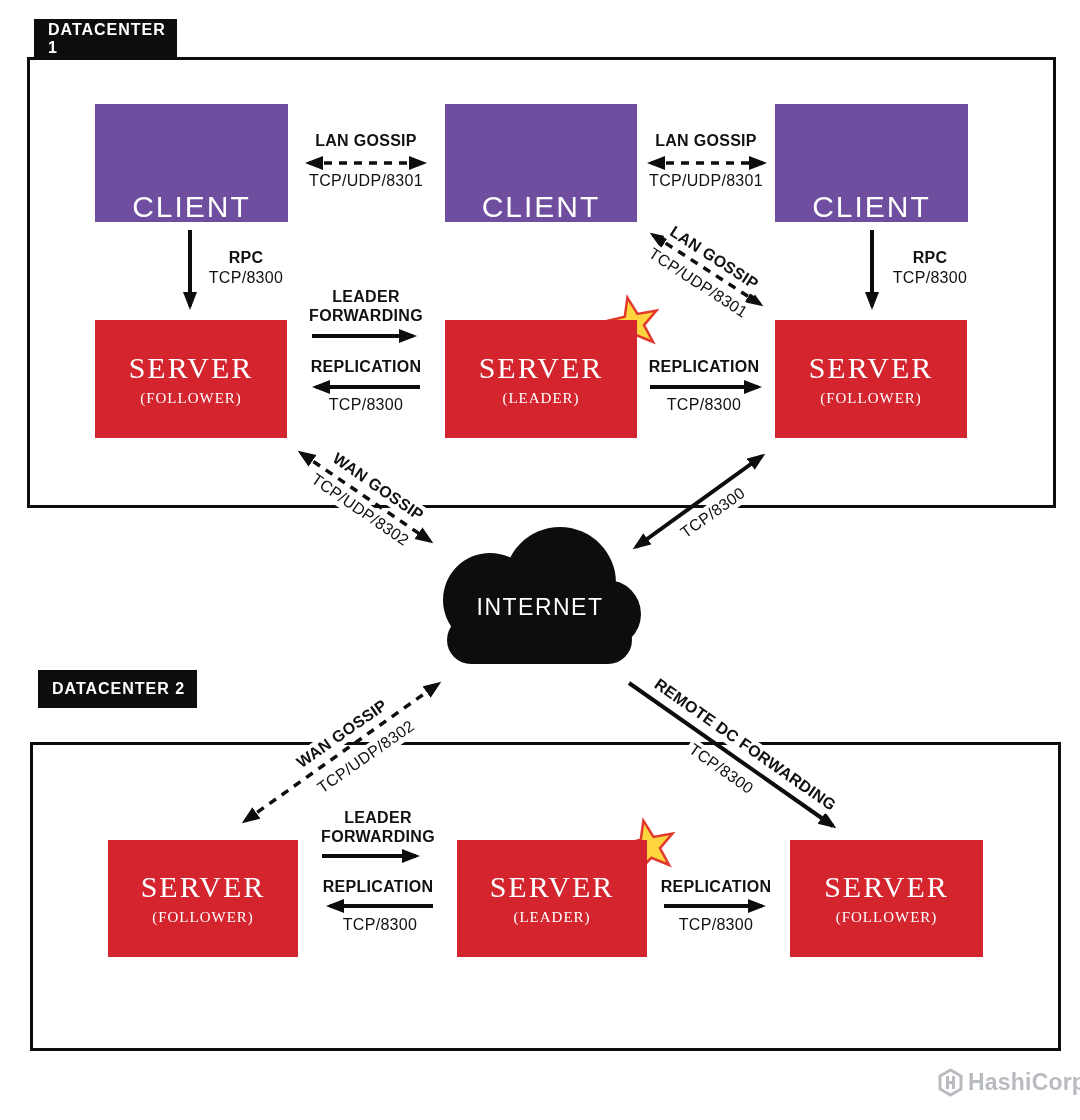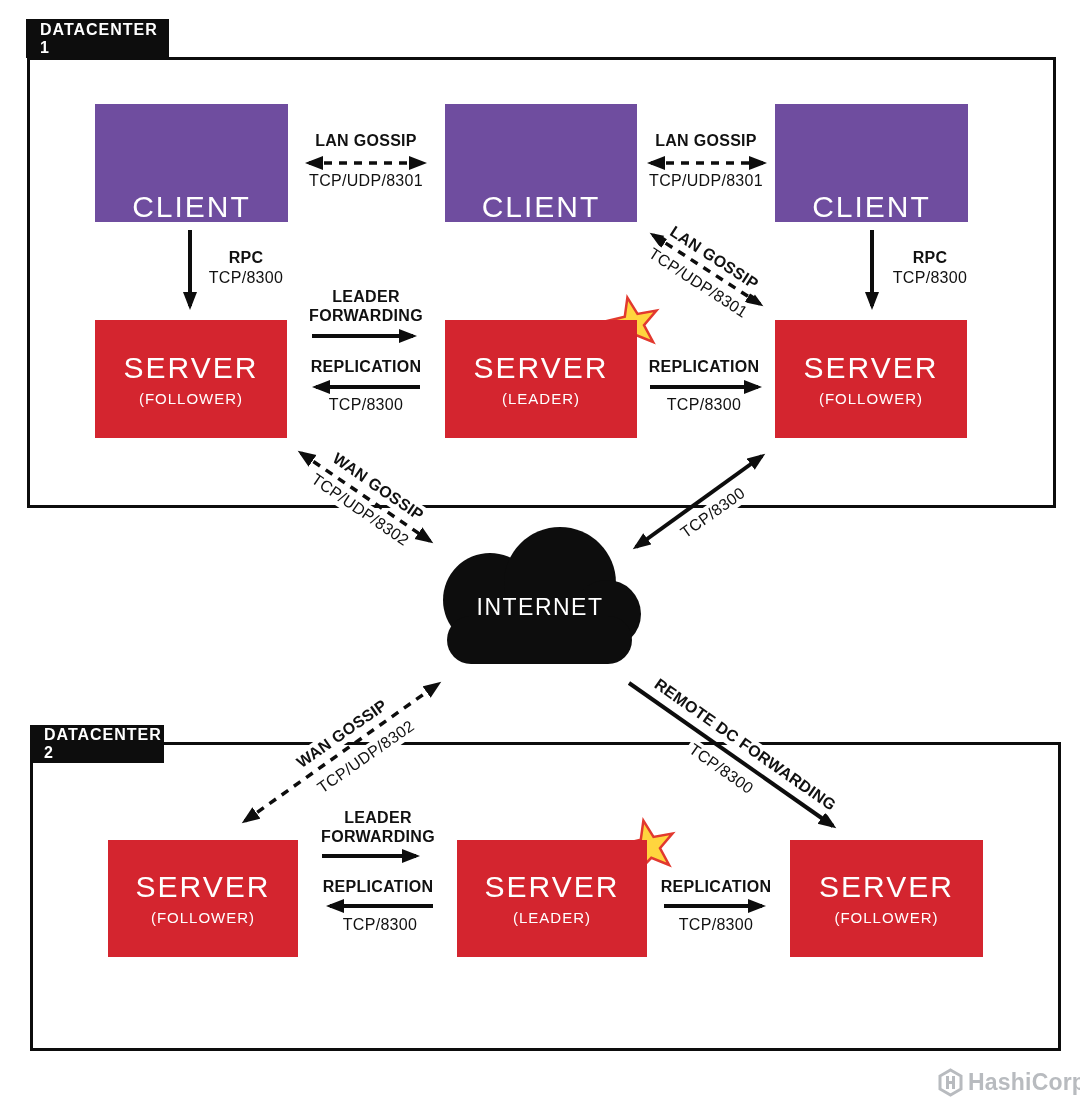--- a/index.html
+++ b/index.html
@@ -4,28 +4,28 @@
 <style>
   html,body{margin:0;padding:0;background:#ffffff;}
   .canvas{
     position:relative;width:1080px;height:1120px;background:#fff;overflow:hidden;
     font-family:"Liberation Sans","DejaVu Sans",sans-serif;color:#111;
   }
   .dc-box{position:absolute;border:3px solid var(--ink-black,#0d0d0d);background:transparent;}
   .dc-tab{
     position:absolute;background:var(--ink-black,#0d0d0d);color:#fff;
     font-size:16px;font-weight:bold;letter-spacing:1px;
-    display:flex;align-items:center;padding-left:14px;box-sizing:border-box;
+    display:flex;align-items:center;padding-left:14px;box-sizing:border-box;margin-left:8px;
   }
   .node{
     position:absolute;display:flex;flex-direction:column;align-items:center;justify-content:center;
     color:#fff;text-align:center;
   }
   .node.client{background:var(--client-purple,#6f4d9f);justify-content:flex-end;}
-  .node.server{background:var(--server-red,#d4252f);}
+  .node.server{background:var(--server-red,#d4252f);font-family:Liberation Serif, serif;}
   .node-title{font-size:30px;letter-spacing:2px;font-weight:normal;line-height:1;}
   .node-role{font-size:15px;letter-spacing:1px;margin-top:8px;line-height:1;}
   .lbl{
     position:absolute;transform:translate(-50%,-50%);white-space:nowrap;
     font-size:16px;line-height:1;letter-spacing:0.3px;background:#fff;padding:2px 3px;
   }
   .lbl.b{font-weight:bold;}
   .lbl.nobg{background:transparent;}
   .internet-lbl{
     position:absolute;transform:translate(-50%,-50%);color:#fff;background:transparent;
@@ -42,21 +42,21 @@
   .brand-text{font-size:23px;font-weight:bold;letter-spacing:0.2px;}
 </style>
 </head>
 <body>
 
 <div class="canvas">
 
   <div class="dc-tab" style="left:26px;top:19px;width:143px;height:39px;">DATACENTER 1</div>
   <div class="dc-box" style="left:27px;top:57px;width:1023px;height:445px;"></div>
 
-  <div class="dc-tab" style="left:30px;top:725px;width:134px;height:38px;">DATACENTER 2</div>
+  <div class="dc-tab" style="left:30px;top:670px;width:159px;height:38px;">DATACENTER 2</div>
   <div class="dc-box" style="left:30px;top:742px;width:1025px;height:303px;"></div>
 
   <svg class="overlay" width="1080" height="1120" viewBox="0 0 1080 1120">
     <defs>
       <marker id="mh" markerUnits="userSpaceOnUse" markerWidth="20" markerHeight="16" refX="14" refY="7" orient="auto">
         <path d="M0,0 L18,7 L0,14 Z" fill="#0d0d0d"></path>
       </marker>
       <marker id="mhs" markerUnits="userSpaceOnUse" markerWidth="20" markerHeight="16" refX="14" refY="7" orient="auto-start-reverse">
         <path d="M0,0 L18,7 L0,14 Z" fill="#0d0d0d"></path>
       </marker>

